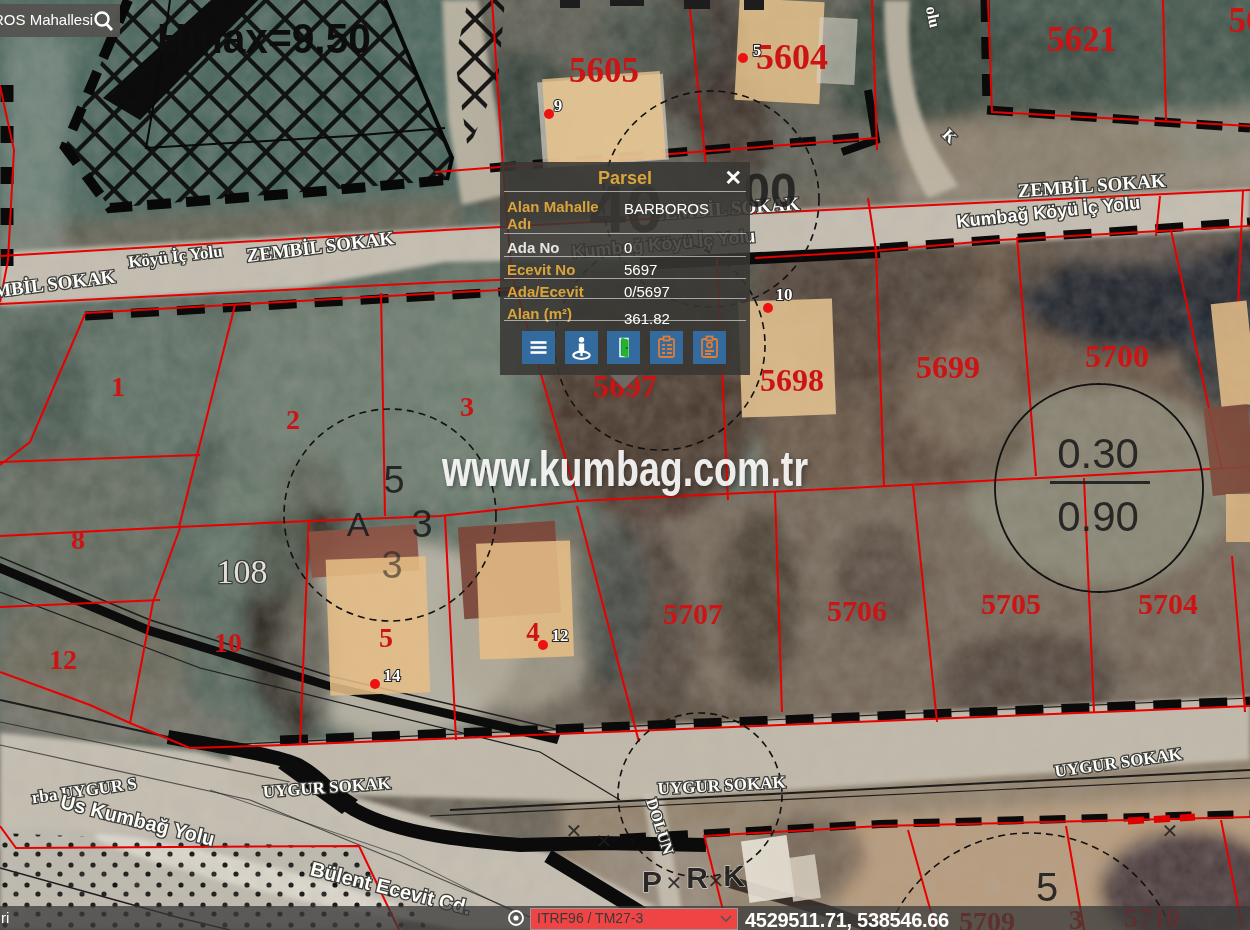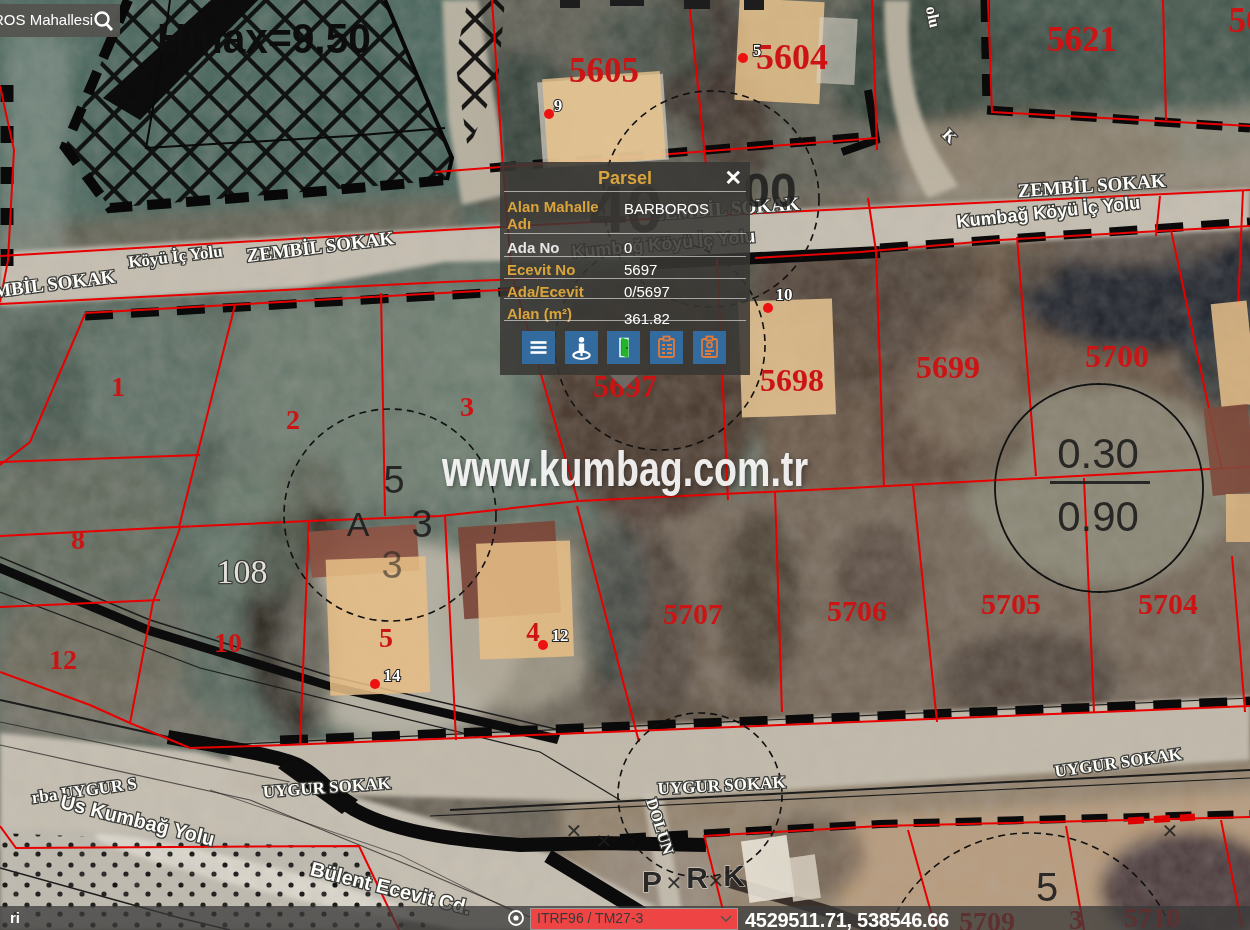--- a/index.html
+++ b/index.html
@@ -582,21 +582,21 @@
           <path d="M12,20 h9 M12,23 h6"></path>
         </g>
       </svg>
   </div>
 
   <div style="position:absolute;left:110px;top:213px;width:0;height:0;border-left:14px solid transparent;border-right:14px solid transparent;border-top:14px solid rgba(110,108,102,0.95);"></div>
 </div>
 
 <div class="ui" style="left:0;top:906px;width:1250px;height:24px;background:rgba(58,58,58,0.75);color:#fff;">
 
-  <span style="position:absolute;left:1px;top:3px;font-weight:bold;font-size:15px;padding-left:9px;">ri</span>
+  <span style="position:absolute;left:1px;top:3px;font-weight:normal;font-size:15px;">ri</span>
 
   <svg width="18" height="18" viewBox="0 0 18 18" style="position:absolute;left:507px;top:3px;">
     <circle cx="9" cy="9" r="7" stroke="#fff" stroke-width="1.8" fill="none"></circle>
     <circle cx="9" cy="9" r="2.6" fill="#fff"></circle>
   </svg>
 
   <div style="position:absolute;left:530px;top:2px;width:206px;height:20px;background:#ef4444;color:#3a3a3a;font-size:14px;border:1px solid #999;">
     <span style="position:absolute;left:6px;top:1px;">ITRF96 / TM27-3</span>
     <svg width="12" height="8" viewBox="0 0 12 8" style="position:absolute;right:5px;top:6px;">
         <polyline points="1,1 6,6 11,1" fill="none" stroke="#555" stroke-width="1.6"></polyline>

